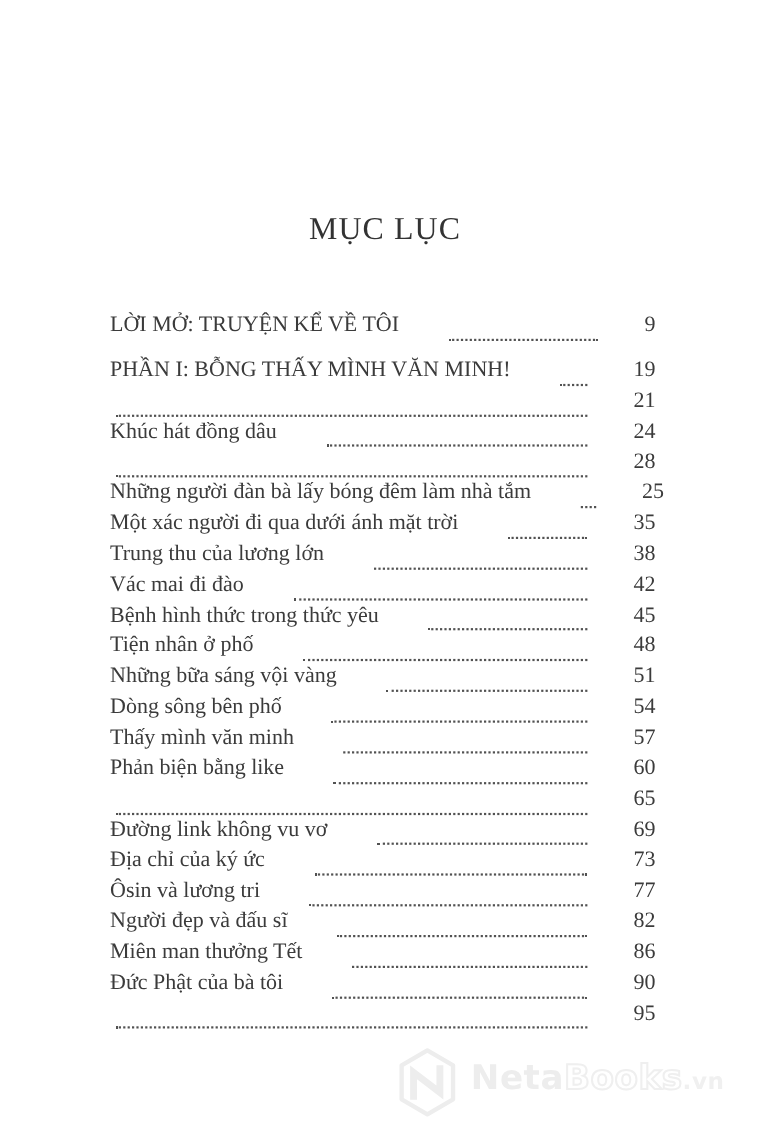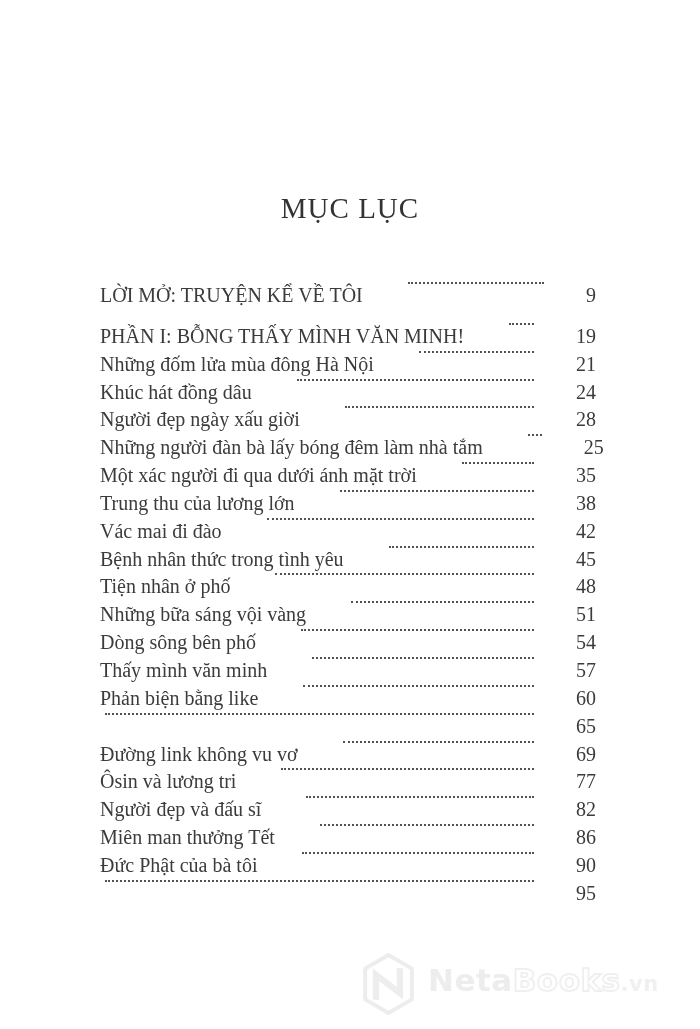--- a/index.html
+++ b/index.html
@@ -28,21 +28,21 @@
     font-weight: normal;
     letter-spacing: 1px;
     color: #333333;
     line-height: 34px;
   }
   .toc {
     margin: 57px 104px 0 100px;
   }
   .toc-row {
     display: flex;
-    align-items: flex-start;
+    align-items: flex-end;
     height: 27.85px;
     line-height: 27.85px;
     font-size: 20px;
     white-space: nowrap;
     gap: 40px;
   }
   .toc-row.gap-before {
     margin-top: 13px;
   }
   .toc-row .label {
@@ -107,33 +107,31 @@
       <span class="pagenum">9</span>
     </div>
 
     <div class="toc-row section gap-before">
       <span class="label">PHẦN I: BỖNG THẤY MÌNH VĂN MINH!</span>
       <span class="leader"></span>
       <span class="pagenum">19</span>
     </div>
 
     <div class="toc-row">
-      <span class="label">Những đốm lửa mùa đông Hà Nội</span>
       <span class="leader"></span>
       <span class="pagenum">21</span>
     </div>
 
     <div class="toc-row">
       <span class="label">Khúc hát đồng dâu</span>
       <span class="leader"></span>
       <span class="pagenum">24</span>
     </div>
 
     <div class="toc-row">
-      <span class="label">Người đẹp ngày xấu giời</span>
       <span class="leader"></span>
       <span class="pagenum">28</span>
     </div>
 
     <div class="toc-row">
       <span class="label">Những người đàn bà lấy bóng đêm làm nhà tắm</span>
       <span class="leader"></span>
       <span class="pagenum">25</span>
     </div>
 
@@ -149,21 +147,21 @@
       <span class="pagenum">38</span>
     </div>
 
     <div class="toc-row">
       <span class="label">Vác mai đi đào</span>
       <span class="leader"></span>
       <span class="pagenum">42</span>
     </div>
 
     <div class="toc-row">
-      <span class="label">Bệnh nhân thức trong tình yêu</span>
+      <span class="label">Bệnh hình thức trong thức yêu</span>
       <span class="leader"></span>
       <span class="pagenum">45</span>
     </div>
 
     <div class="toc-row">
       <span class="label">Tiện nhân ở phố</span>
       <span class="leader"></span>
       <span class="pagenum">48</span>
     </div>
 
@@ -195,20 +193,25 @@
       <span class="leader"></span>
       <span class="pagenum">65</span>
     </div>
 
     <div class="toc-row">
       <span class="label">Đường link không vu vơ</span>
       <span class="leader"></span>
       <span class="pagenum">69</span>
     </div>
 
+    <div class="toc-row">
+      <span class="label">Địa chỉ của ký ức</span>
+      <span class="leader"></span>
+      <span class="pagenum">73</span>
+    </div>
 
     <div class="toc-row">
       <span class="label">Ôsin và lương tri</span>
       <span class="leader"></span>
       <span class="pagenum">77</span>
     </div>
 
     <div class="toc-row">
       <span class="label">Người đẹp và đấu sĩ</span>
       <span class="leader"></span>

